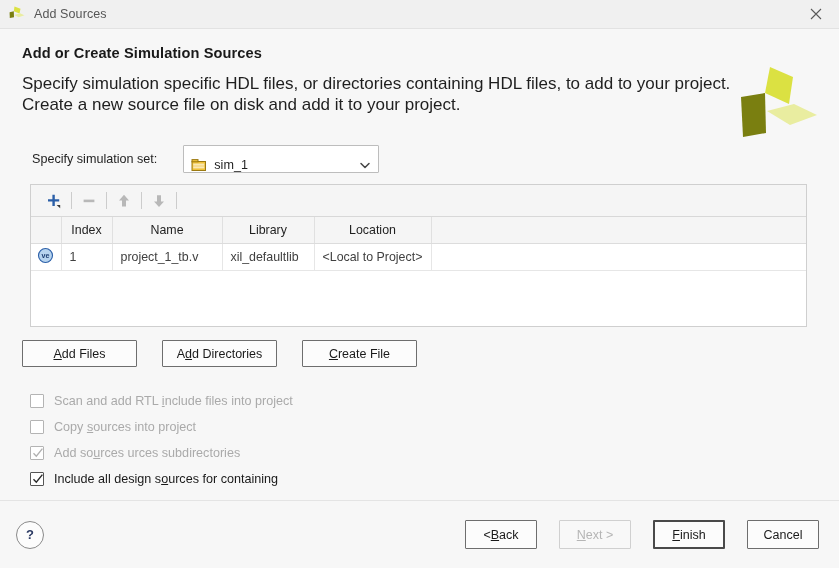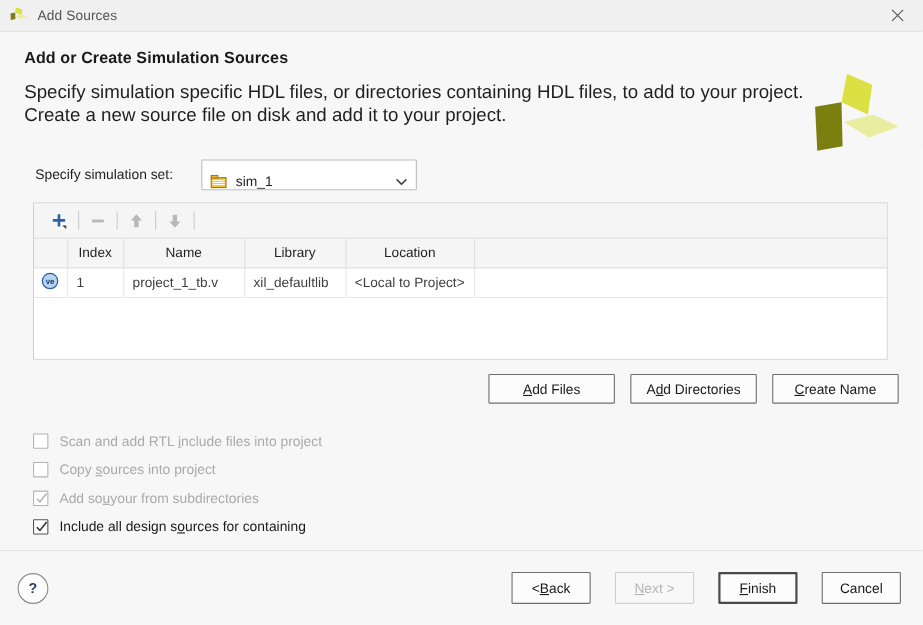--- a/index.html
+++ b/index.html
@@ -172,22 +172,22 @@
     white-space: nowrap;
     overflow: hidden;
   }
   .tbl td.c-icon { padding: 0; text-align: center; vertical-align: middle; }
   .tbl td.c-fill { border-right: none; }
   .panel-blank { flex: 1 1 auto; background: #ffffff; }
 
   
   .mid-buttons {
     display: flex;
-    justify-content: flex-end;
-    gap: 14px;
+    justify-content: flex-start;
+    gap: 25px;
     margin-top: 13px;
   }
   .btn {
     border: 1px solid #6e6e6e;
     background: #fcfcfc;
     border-radius: 1px;
     font-size: 12.5px;
     color: #1a1a1a;
     font-family: "Liberation Sans", sans-serif;
     height: 27px;
@@ -369,21 +369,21 @@
     </div>
 
     <div class="mid-buttons">
       <div class="btn mid">
           <span><span></span><span class="mn">A</span><span>dd Files</span></span>
         </div>
       <div class="btn mid">
           <span><span>A</span><span class="mn">d</span><span>d Directories</span></span>
         </div>
       <div class="btn mid">
-          <span><span></span><span class="mn">C</span><span>reate Name</span></span>
+          <span><span></span><span class="mn">C</span><span>reate File</span></span>
         </div>
     </div>
 
     <div class="checks">
 
       <div class="chk-row">
         <span class="chk-box"></span>
         <span class="chk-label"><span>Scan and add RTL </span><span class="mn">i</span><span>nclude files into project</span></span>
       </div>
 
@@ -391,21 +391,21 @@
         <span class="chk-box"></span>
         <span class="chk-label"><span>Copy </span><span class="mn">s</span><span>ources into project</span></span>
       </div>
 
       <div class="chk-row">
         <span class="chk-box">
           <svg class="tick" viewBox="0 0 12 12" width="12" height="12">
             <path d="M1.5,6.3 L4.3,9.2 L10.4,1.6" stroke="#b0b0b0" stroke-width="1.3" fill="none"></path>
           </svg>
         </span>
-        <span class="chk-label"><span>Add so</span><span class="mn">u</span><span>your from subdirectories</span></span>
+        <span class="chk-label"><span>Add so</span><span class="mn">u</span><span>rces urces subdirectories</span></span>
       </div>
 
       <div class="chk-row enabled">
         <span class="chk-box">
           <svg class="tick" viewBox="0 0 12 12" width="12" height="12">
             <path d="M1.5,6.3 L4.3,9.2 L10.4,1.6" stroke="#2a2a2a" stroke-width="1.4" fill="none"></path>
           </svg>
         </span>
         <span class="chk-label"><span>Include all design s</span><span class="mn">o</span><span>urces for containing</span></span>
       </div>

